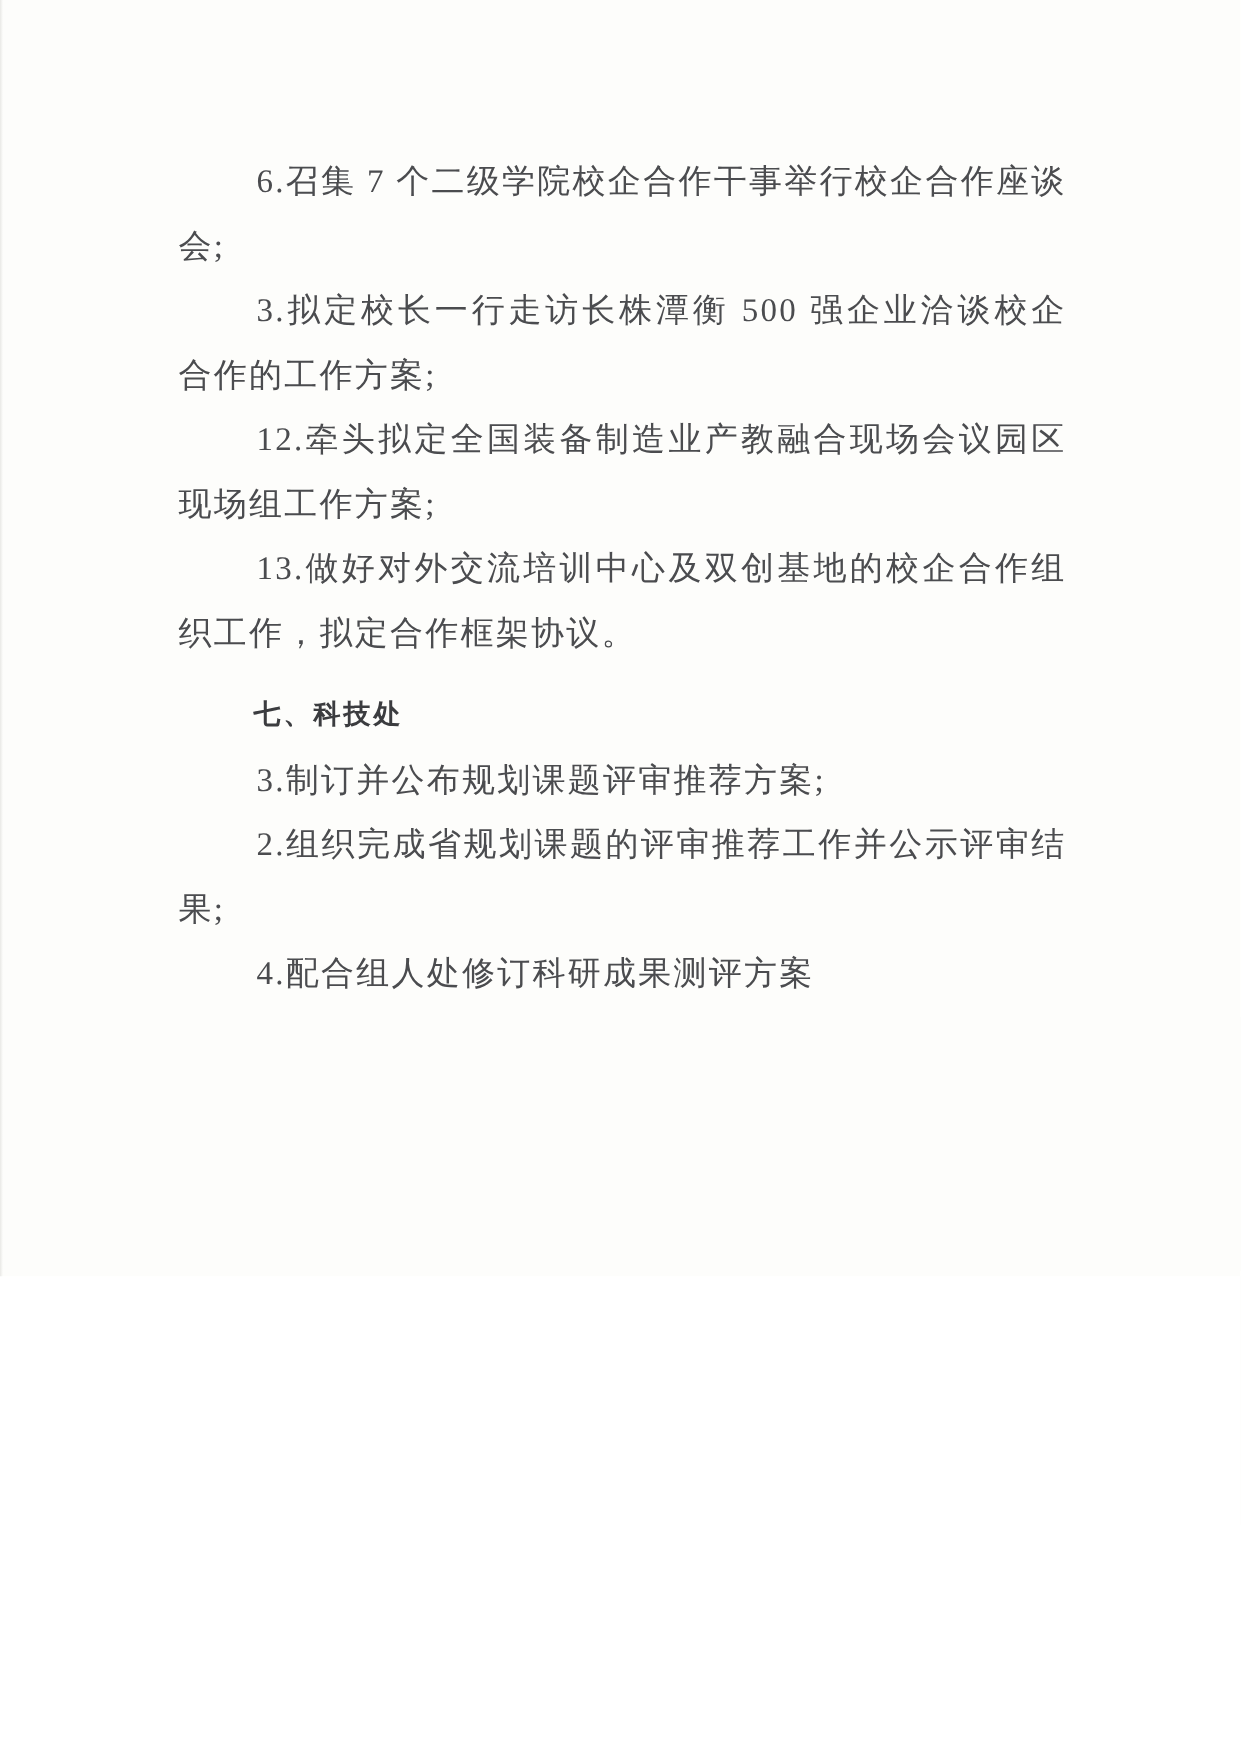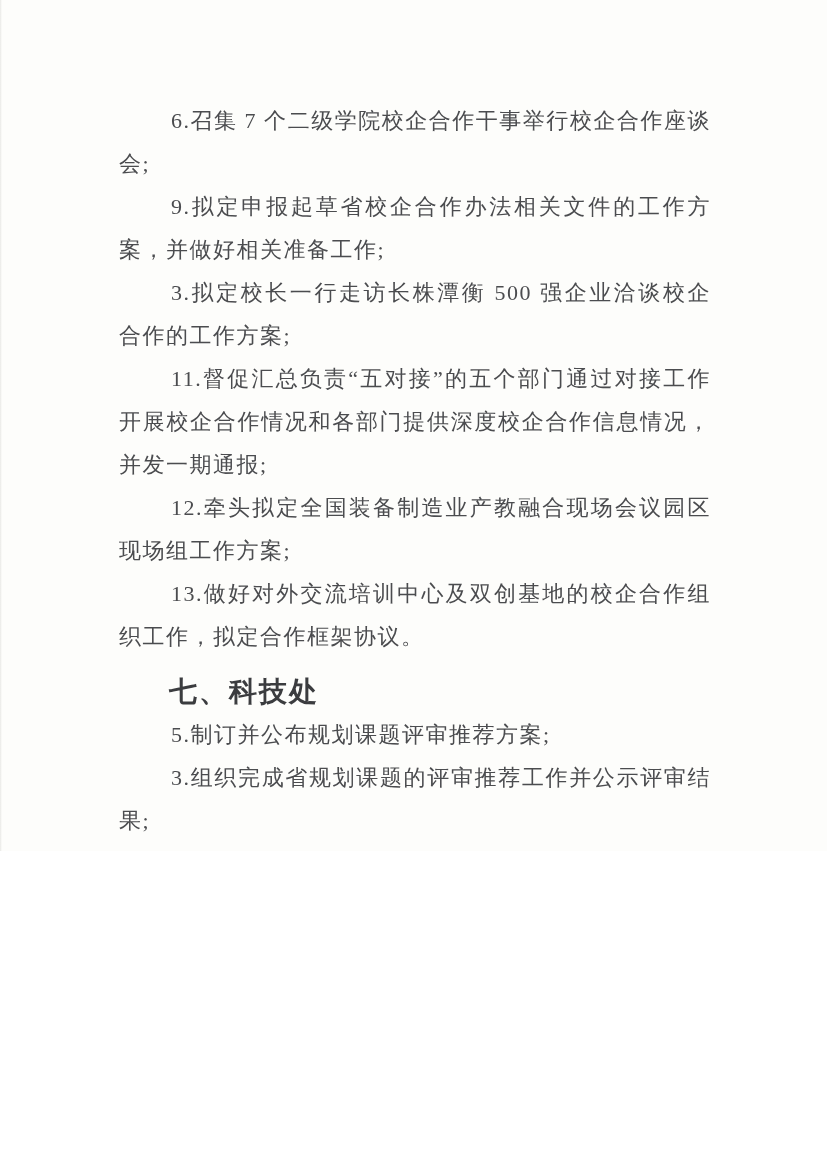--- a/index.html
+++ b/index.html
@@ -39,21 +39,21 @@
     line-height: 43px;
     letter-spacing: 1.5px;
     text-align: justify;
   }
   .content p.item {
     text-indent: 52px;
     margin: 0;
   }
   .section-heading {
     font-family: "Liberation Sans", "DejaVu Sans", sans-serif;
-    font-size: 28px;
+    font-size: 18px;
     font-weight: bold;
     color: var(--heading-color);
     text-indent: 50px;
     letter-spacing: 2px;
     line-height: 43px;
     margin-top: 12px;
   }
   .page-number {
     position: absolute;
     left: 0;
@@ -67,27 +67,25 @@
   }
 </style>
 </head>
 <body>
 
 <div class="page">
   <div class="scan-edge"></div>
 
   <div class="content">
     <p class="item">6.召集 7 个二级学院校企合作干事举行校企合作座谈会;</p>
-    <p class="item">9.拟定申报起草省校企合作办法相关文件的工作方案，并做好相关准备工作;</p>
     <p class="item">3.拟定校长一行走访长株潭衡 500 强企业洽谈校企合作的工作方案;</p>
-    <p class="item">11.督促汇总负责“五对接”的五个部门通过对接工作开展校企合作情况和各部门提供深度校企合作信息情况，并发一期通报;</p>
     <p class="item">12.牵头拟定全国装备制造业产教融合现场会议园区现场组工作方案;</p>
     <p class="item">13.做好对外交流培训中心及双创基地的校企合作组织工作，拟定合作框架协议。</p>
 
     <h2 class="section-heading">七、科技处</h2>
 
-    <p class="item">5.制订并公布规划课题评审推荐方案;</p>
-    <p class="item">3.组织完成省规划课题的评审推荐工作并公示评审结果;</p>
+    <p class="item">3.制订并公布规划课题评审推荐方案;</p>
+    <p class="item">2.组织完成省规划课题的评审推荐工作并公示评审结果;</p>
     <p class="item">4.配合组人处修订科研成果测评方案</p>
   </div>
 
   <div class="page-number">7</div>
 </div>
 
 </body></html>

